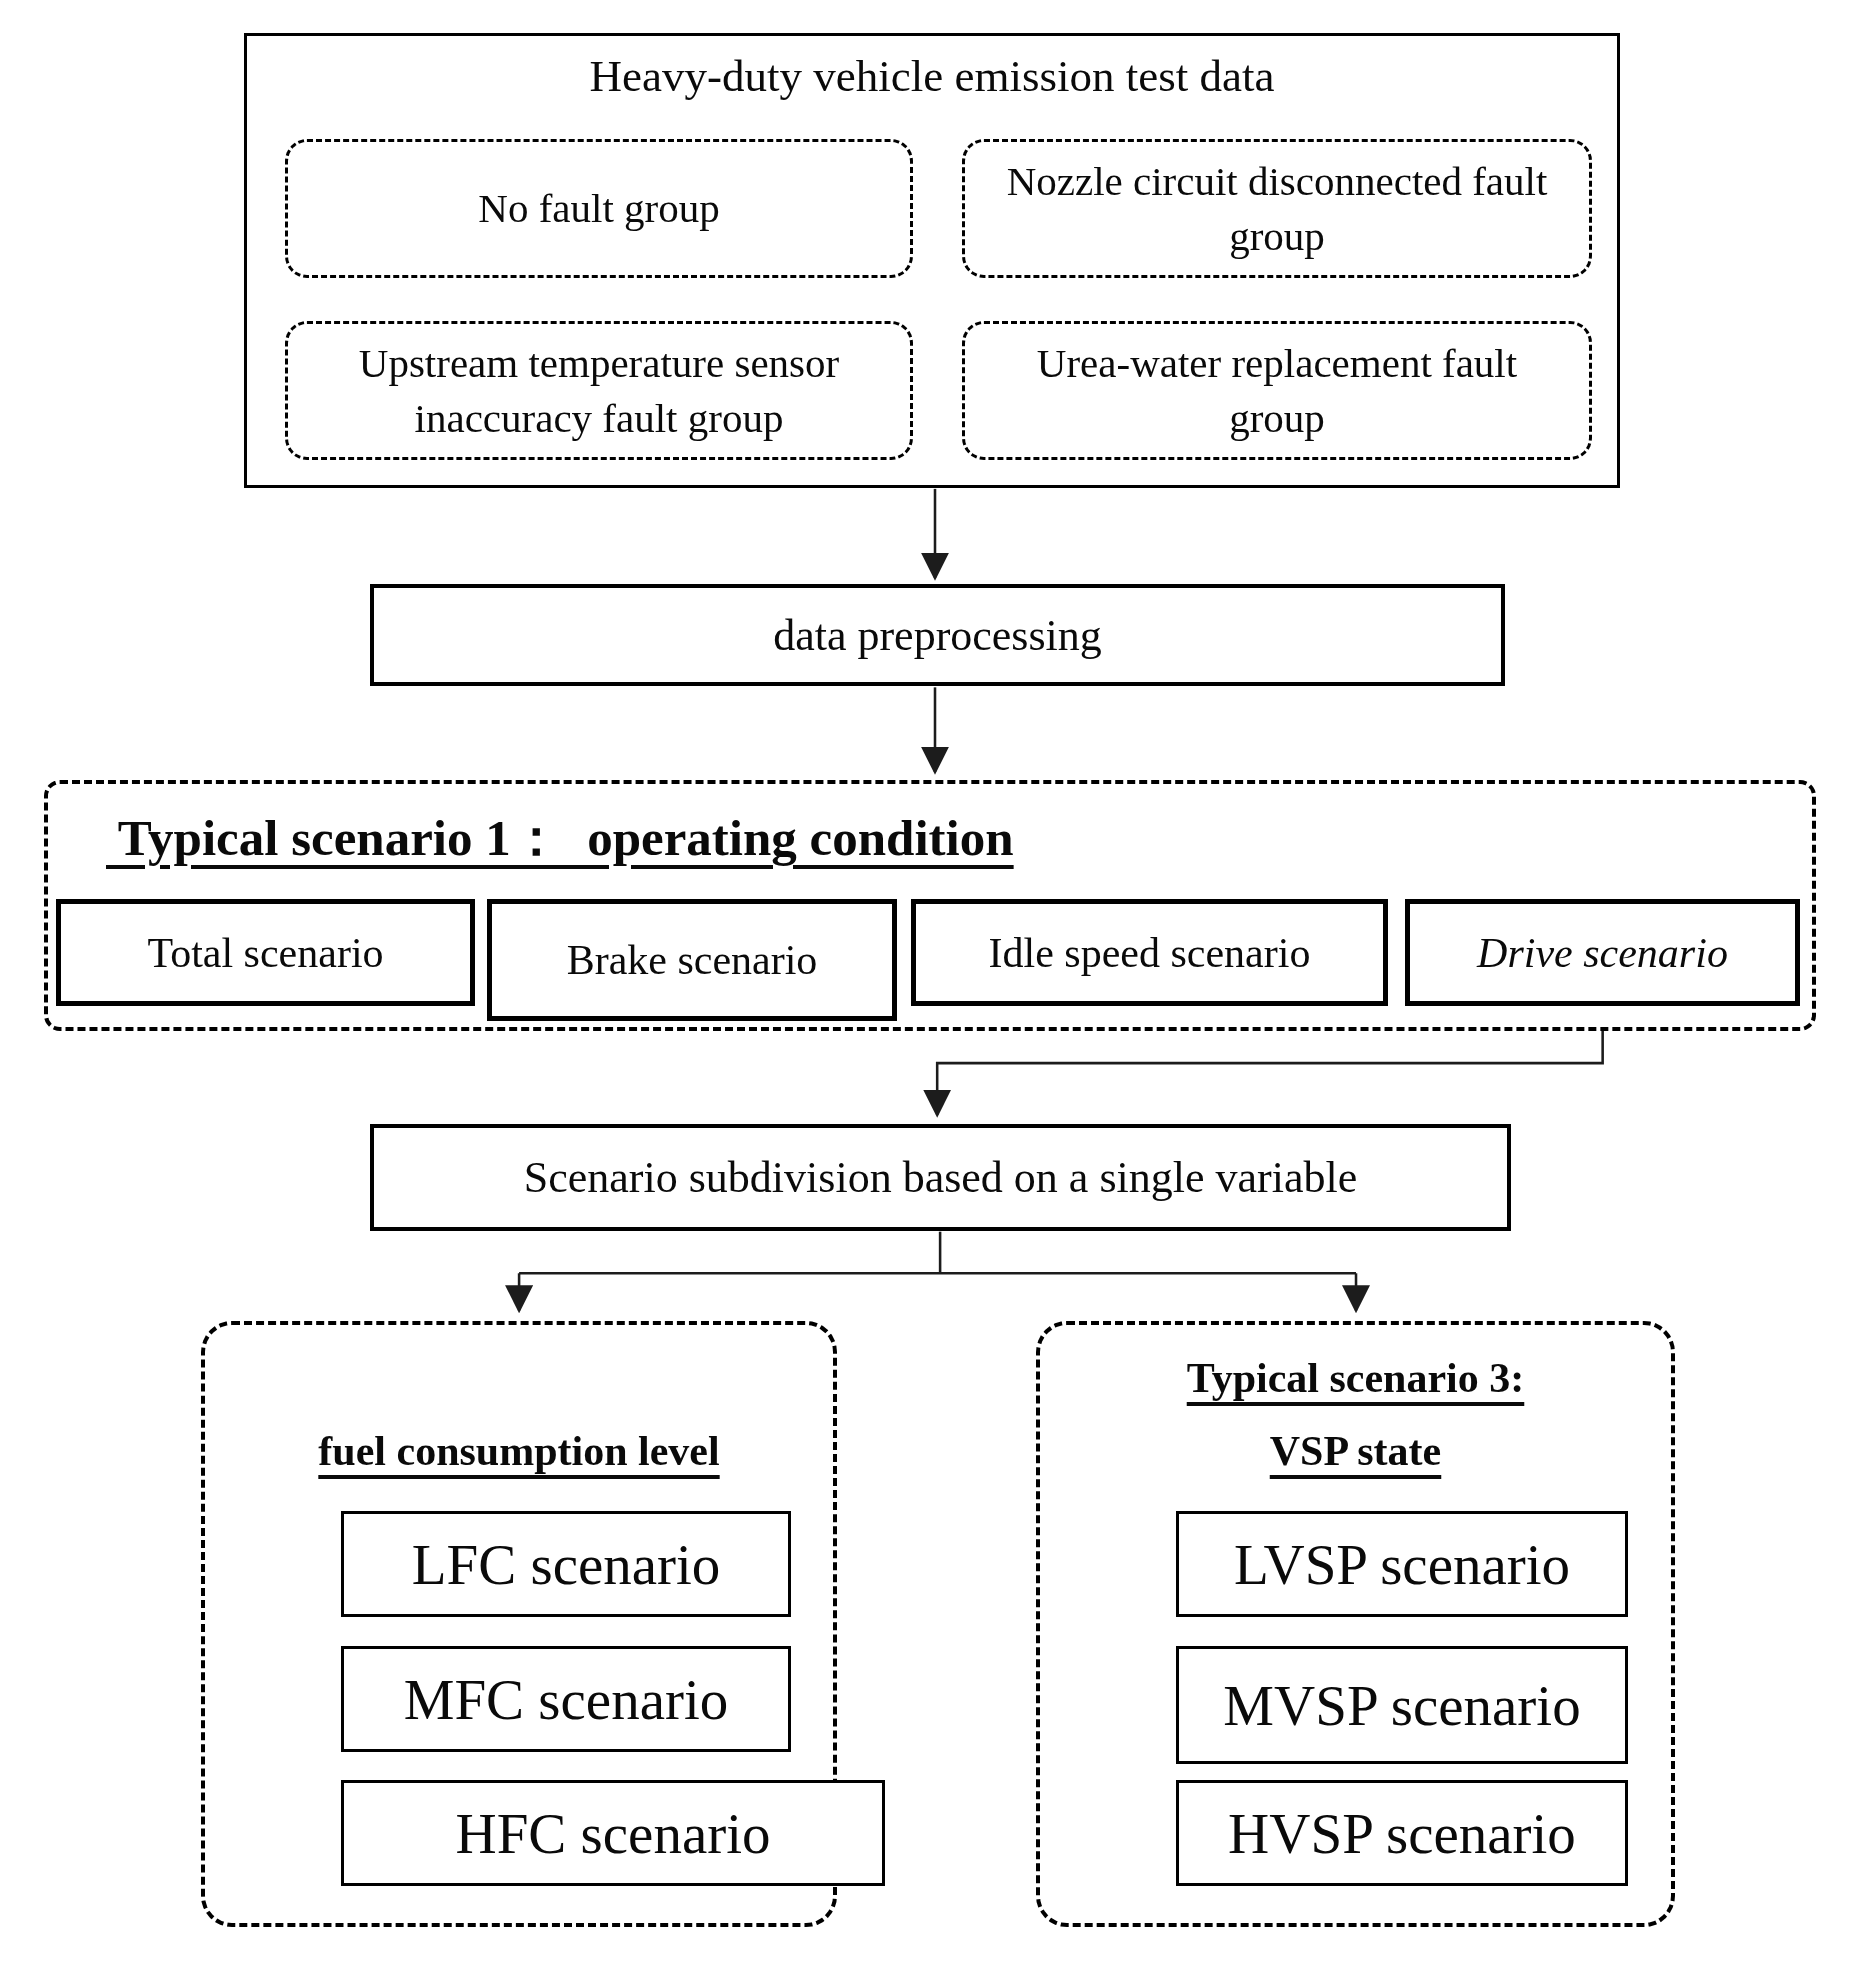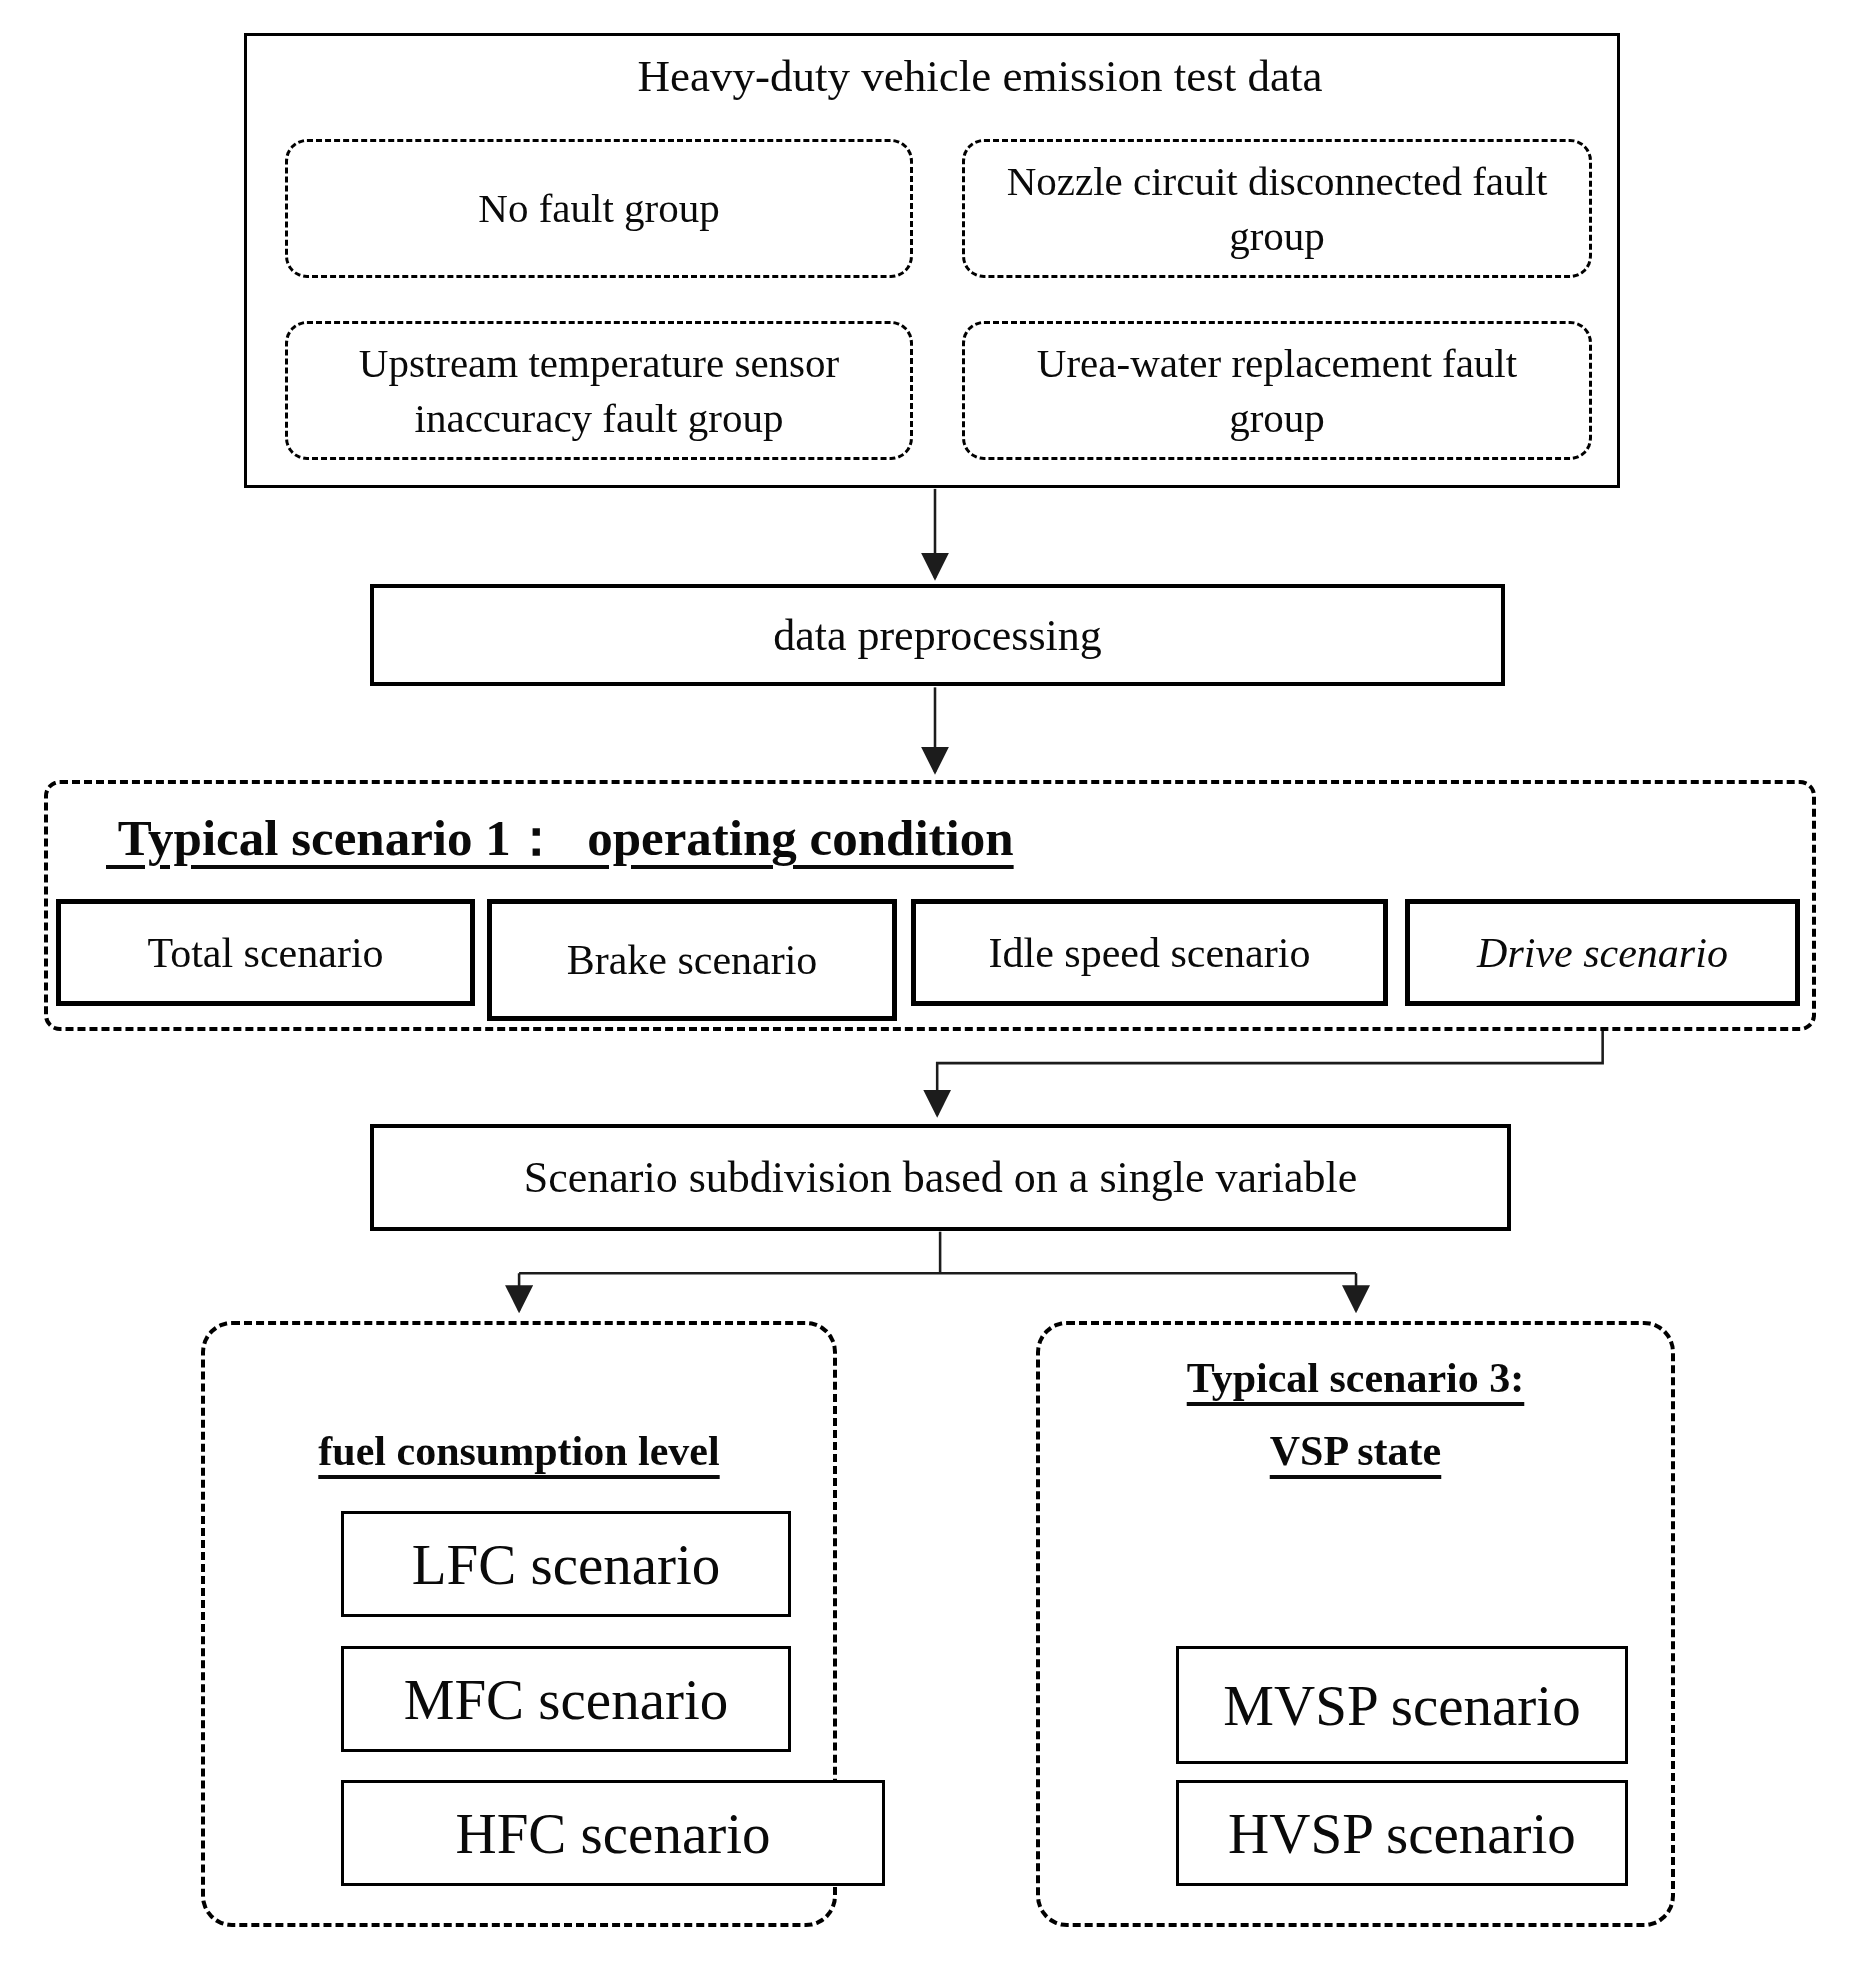--- a/index.html
+++ b/index.html
@@ -14,21 +14,21 @@
   svg.connectors{position:absolute;left:0;top:0;z-index:1;}
   .node{position:absolute;z-index:2;box-sizing:border-box;background:#ffffff;}
 
   
   .outer-box{
     left:244px;top:33px;width:1376px;height:455px;
     border:3.6px solid #000;
   }
   .outer-title{
     position:absolute;left:0;top:14.6px;width:100%;
-    text-align:center;font-size:45px;line-height:1.15;padding-left:48px;
+    text-align:center;font-size:45px;line-height:1.15;
   }
 
   
   .fault{
     border:3.6px dashed #000;border-radius:22px;
     display:flex;align-items:center;justify-content:center;
     text-align:center;font-size:41px;line-height:1.32;
     padding:0 25px;
   }
   .fault.f1{left:285px;top:139px;width:628px;height:139px;}
@@ -140,17 +140,18 @@
   <div class="node bbox l2">MFC scenario</div>
   <div class="node bbox l3">HFC scenario</div>
 
   <div class="node panel bpanel panel-right"></div>
   <div class="node btitle t-r1">
     <span class="u">Typical scenario 3:</span>
   </div>
   <div class="node btitle t-r2">
     <span class="u">VSP state</span>
   </div>
+  <div class="node bbox r1">LVSP scenario</div>
   <div class="node bbox r2">MVSP scenario</div>
   <div class="node bbox r3">HVSP scenario</div>
 
 </div>
 
 
 </body></html>

